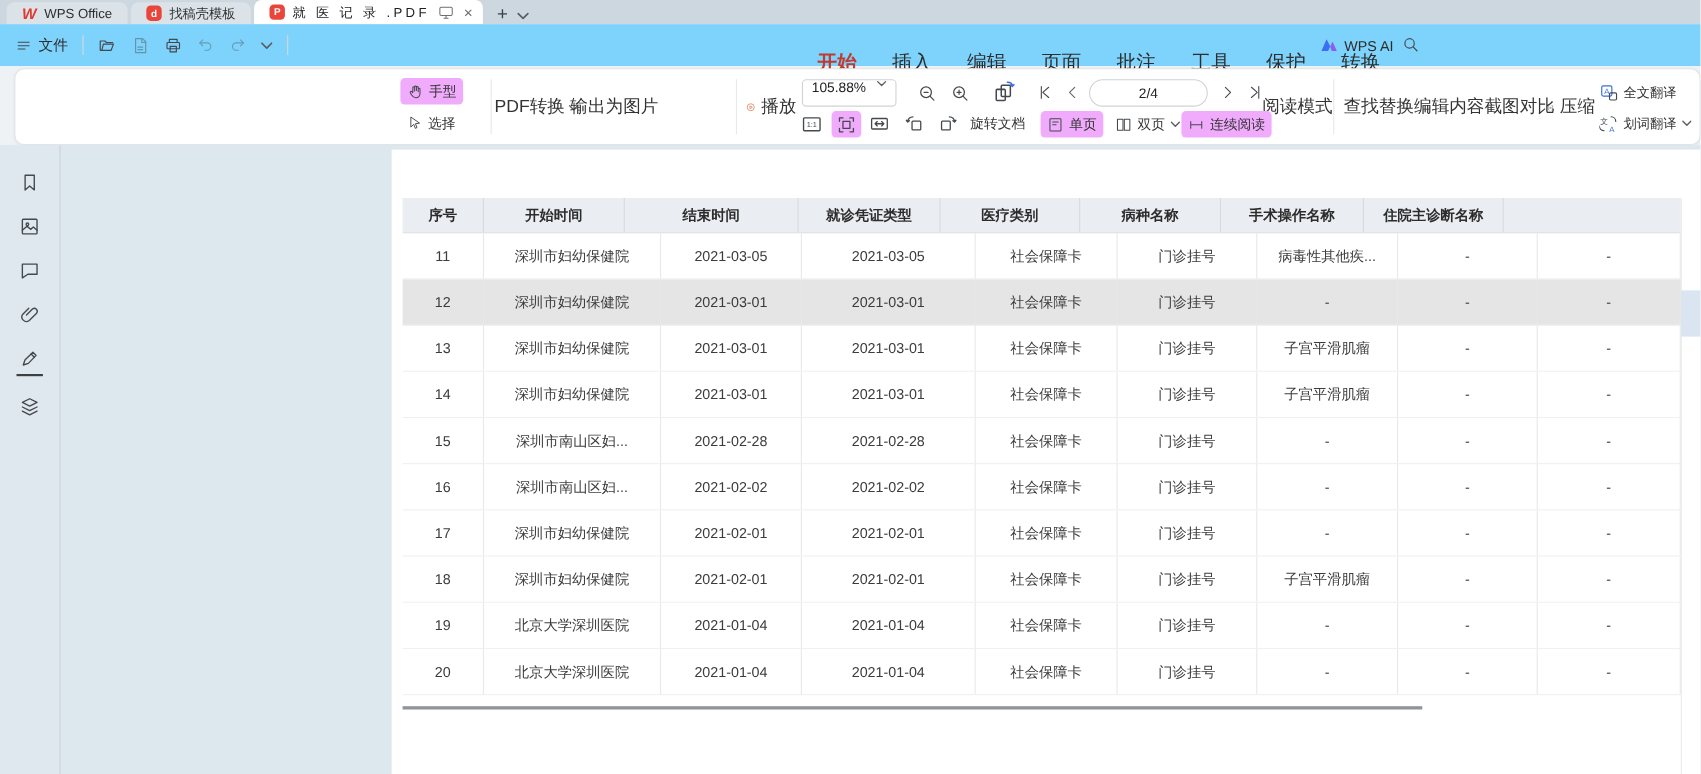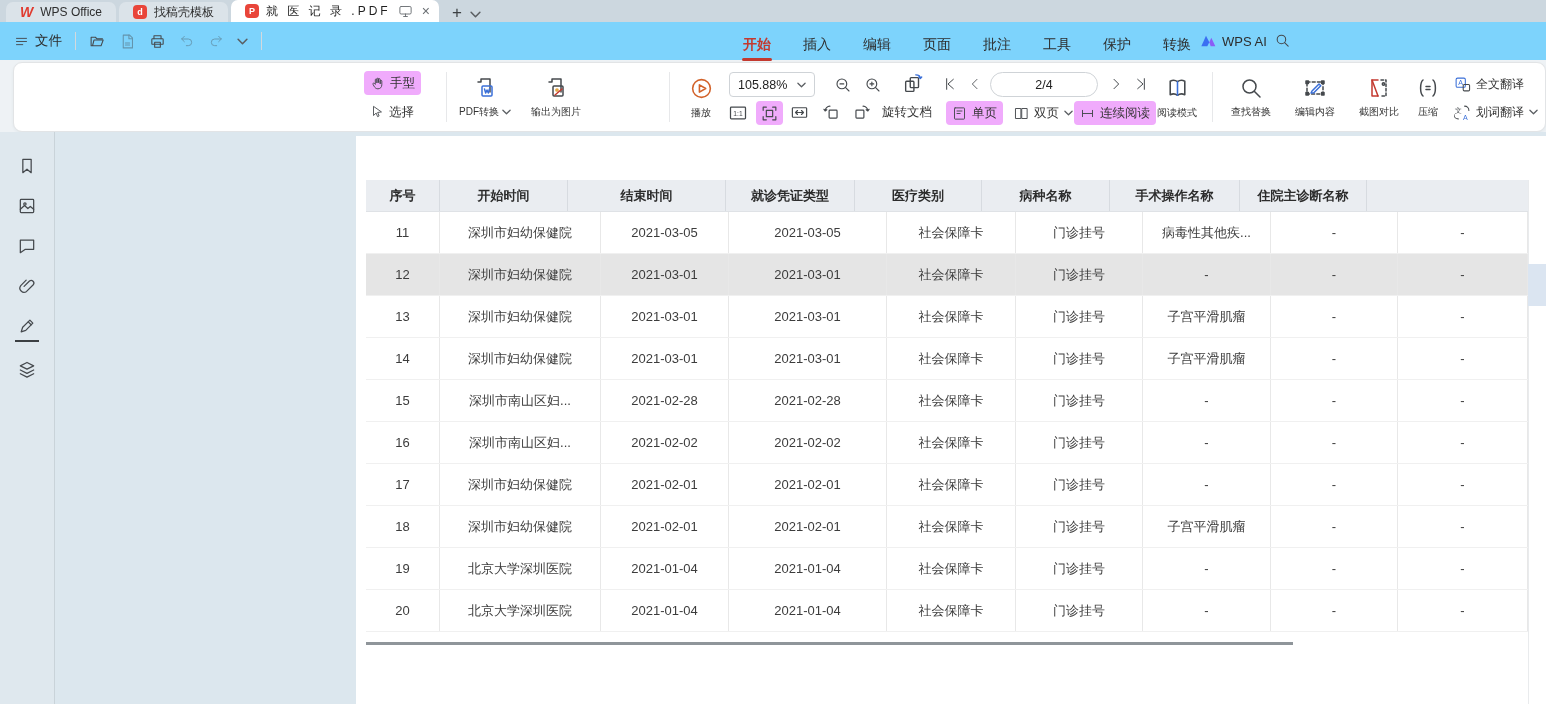--- a/index.html
+++ b/index.html
@@ -18,35 +18,35 @@
 .doc-title{letter-spacing:3px}
 .closex{font-size:14px;color:#6b6f73;margin-left:2px;line-height:1}
 .plus{font-size:17px;color:#3c4043;margin:0 0 1px 10px;line-height:1}
 .tchev{margin:0 0 4px 8px}
 
 
 #menurow{position:absolute;top:22px;left:0;right:0;height:38px;background:#7dd3fc}
 .mleft{position:absolute;left:14px;top:0;height:38px;display:flex;align-items:center;gap:13px}
 .filebtn{display:flex;align-items:center;gap:6px;font-size:13.5px;color:#2d2d2d}
 .vsep{width:1px;height:18px;background:#d4d9dd}
-.mtabs{position:absolute;left:742px;top:4px;height:38px;display:flex;align-items:center;gap:30px;font-size:14px;color:#2d2d2d}
+.mtabs{position:absolute;left:742px;top:16px;height:38px;display:flex;align-items:center;gap:30px;font-size:18px;color:#2d2d2d}
 .mtab{position:relative;padding:9px 1px;cursor:default}
 .mtab.on{color:#c3392f;font-weight:bold}
 .mtab.on::after{content:"";position:absolute;left:0;right:0;bottom:2px;height:3px;border-radius:2px;background:#c3392f}
 .aigrp{position:absolute;left:1200px;top:0;height:38px;display:flex;align-items:center;gap:6px;font-size:13px;color:#2d2d2d}
 .msearch{position:absolute;left:1274px;top:10px}
 
 
 #toolcard{position:absolute;left:13px;top:62px;width:1533px;height:70px;background:#fff;border:1px solid #e2e4e6;border-radius:9px;box-shadow:0 1px 3px rgba(40,60,80,.06)}
 .tsep{position:absolute;top:9px;height:50px;width:1px;background:#e7e8ea}
 .chip{position:absolute;display:flex;align-items:center;gap:5px;height:24px;padding:0 6px;border-radius:4px;font-size:12.5px;color:#333;white-space:nowrap}
 .chip.on{background:#f0abfc}
-.bb{position:absolute;top:4px;height:61px;display:flex;flex-direction:column;align-items:center;justify-content:center;gap:5px;font-size:10px;color:#333;white-space:nowrap}
+.bb{position:absolute;top:4px;height:61px;display:flex;flex-direction:row;align-items:center;justify-content:center;gap:5px;font-size:16px;color:#333;white-space:nowrap}
 .bb .lbl{display:flex;align-items:center;gap:3px}
-.zoombox{position:absolute;left:715px;top:9px;width:86px;height:25px;border:1px solid #cfd3d7;border-radius:4px;display:flex;align-items:center;justify-content:space-between;padding:0 8px;font-size:12.5px;color:#222}
+.zoombox{position:absolute;left:715px;top:9px;width:86px;height:25px;border:1px solid #cfd3d7;border-radius:4px;display:flex;justify-content:space-between;padding:0 8px;font-size:12.5px;color:#222}
 .navic{position:absolute;top:13px}
 .pagebox{position:absolute;left:976px;top:9px;width:108px;height:25px;border:1px solid #cfd3d7;border-radius:13px;display:flex;align-items:center;justify-content:center;font-size:12.5px;color:#222}
 .lblonly{position:absolute;top:41px;font-size:12.5px;color:#333;white-space:nowrap}
 .tr-row{display:flex;align-items:center;gap:5px;font-size:12px;color:#333;height:22px;white-space:nowrap}
 #transgrp{position:absolute;left:1440px;top:10px;display:flex;flex-direction:column;gap:6px}
 
 
 #content{position:absolute;top:132px;left:0;right:0;bottom:0;background:#dce7ee}
 #sidebar{position:absolute;left:0;top:0;bottom:0;width:55px;background:#dfe8ee;border-right:1px solid #c9d3d9;display:flex;flex-direction:column;align-items:center;padding-top:22px;gap:16px}
 .sbi{width:24px;height:24px;display:flex;align-items:center;justify-content:center}

